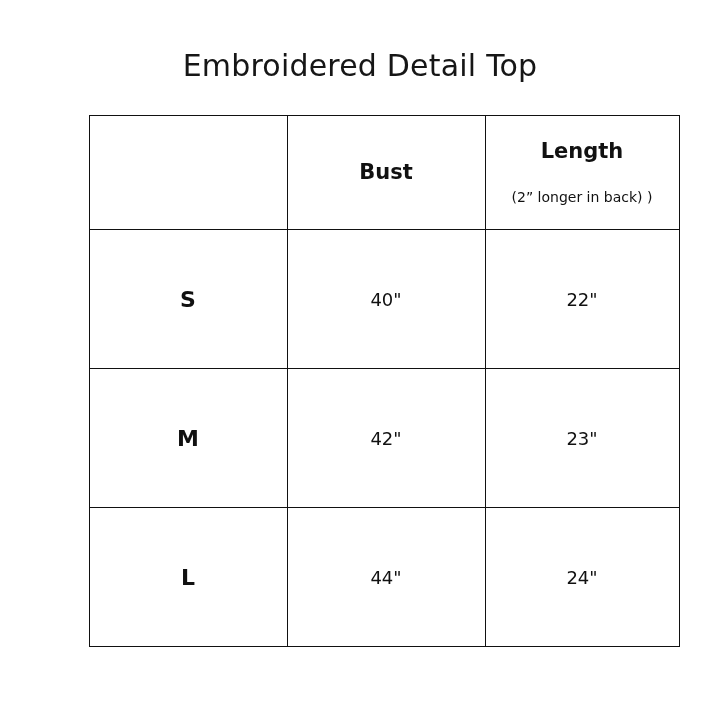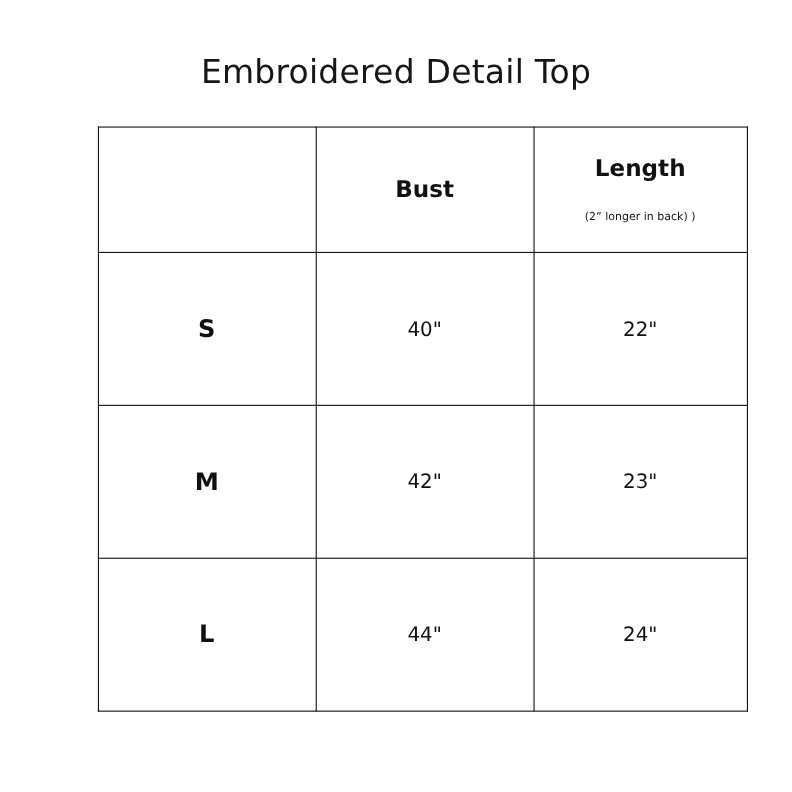--- a/index.html
+++ b/index.html
@@ -55,21 +55,21 @@
   tr.data-row td { height: 138px; }
 
   .head-label {
     font-size: 21px;
     font-weight: bold;
     color: #111111;
     font-family: "DejaVu Sans", sans-serif;
     line-height: 1.1;
   }
   .head-sub {
-    font-size: 10px;
+    font-size: 14px;
     font-weight: 400;
     color: #111111;
     margin-top: 26px;
     font-family: "DejaVu Sans", sans-serif;
   }
   .size-label {
     font-size: 22px;
     font-weight: bold;
     font-family: "DejaVu Sans", sans-serif;
   }

